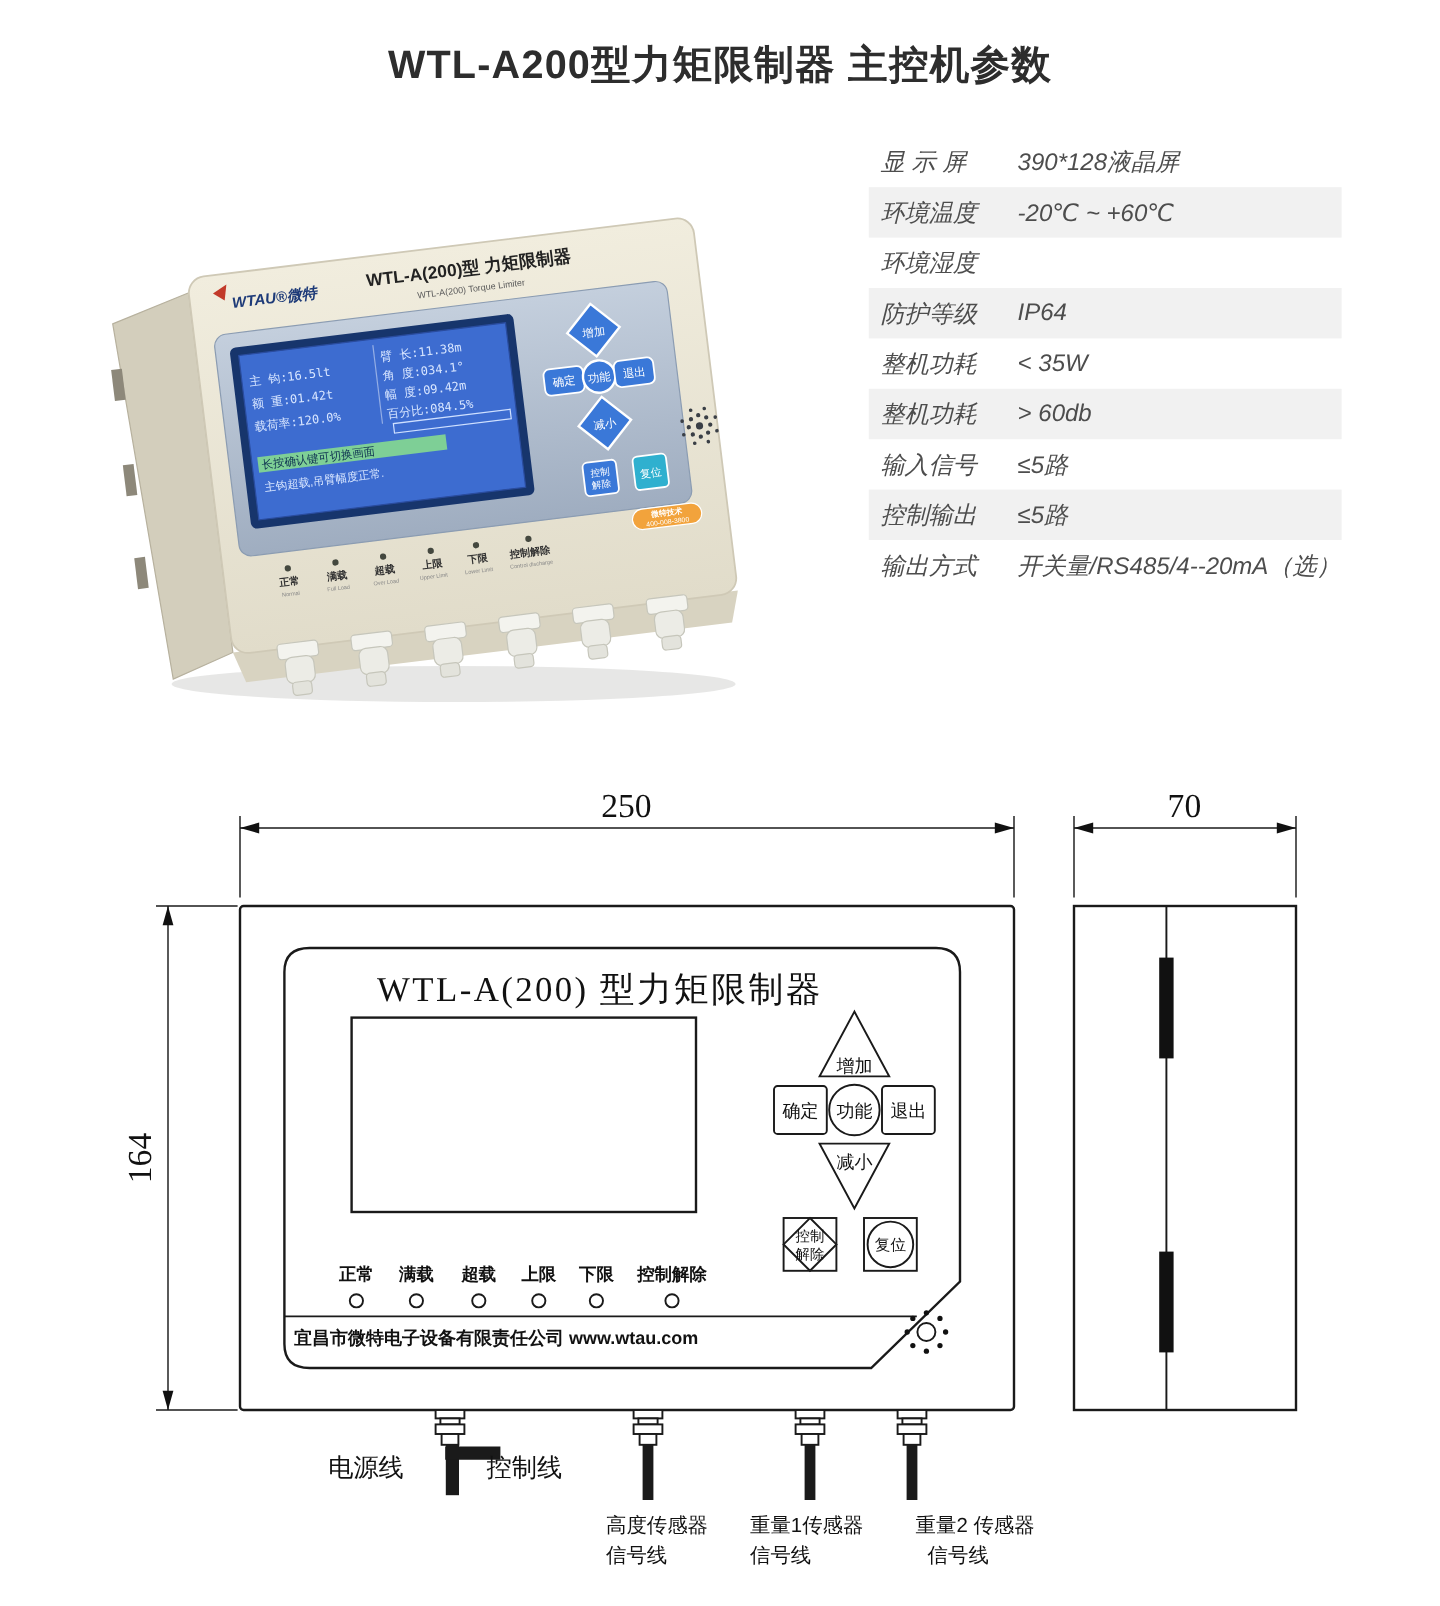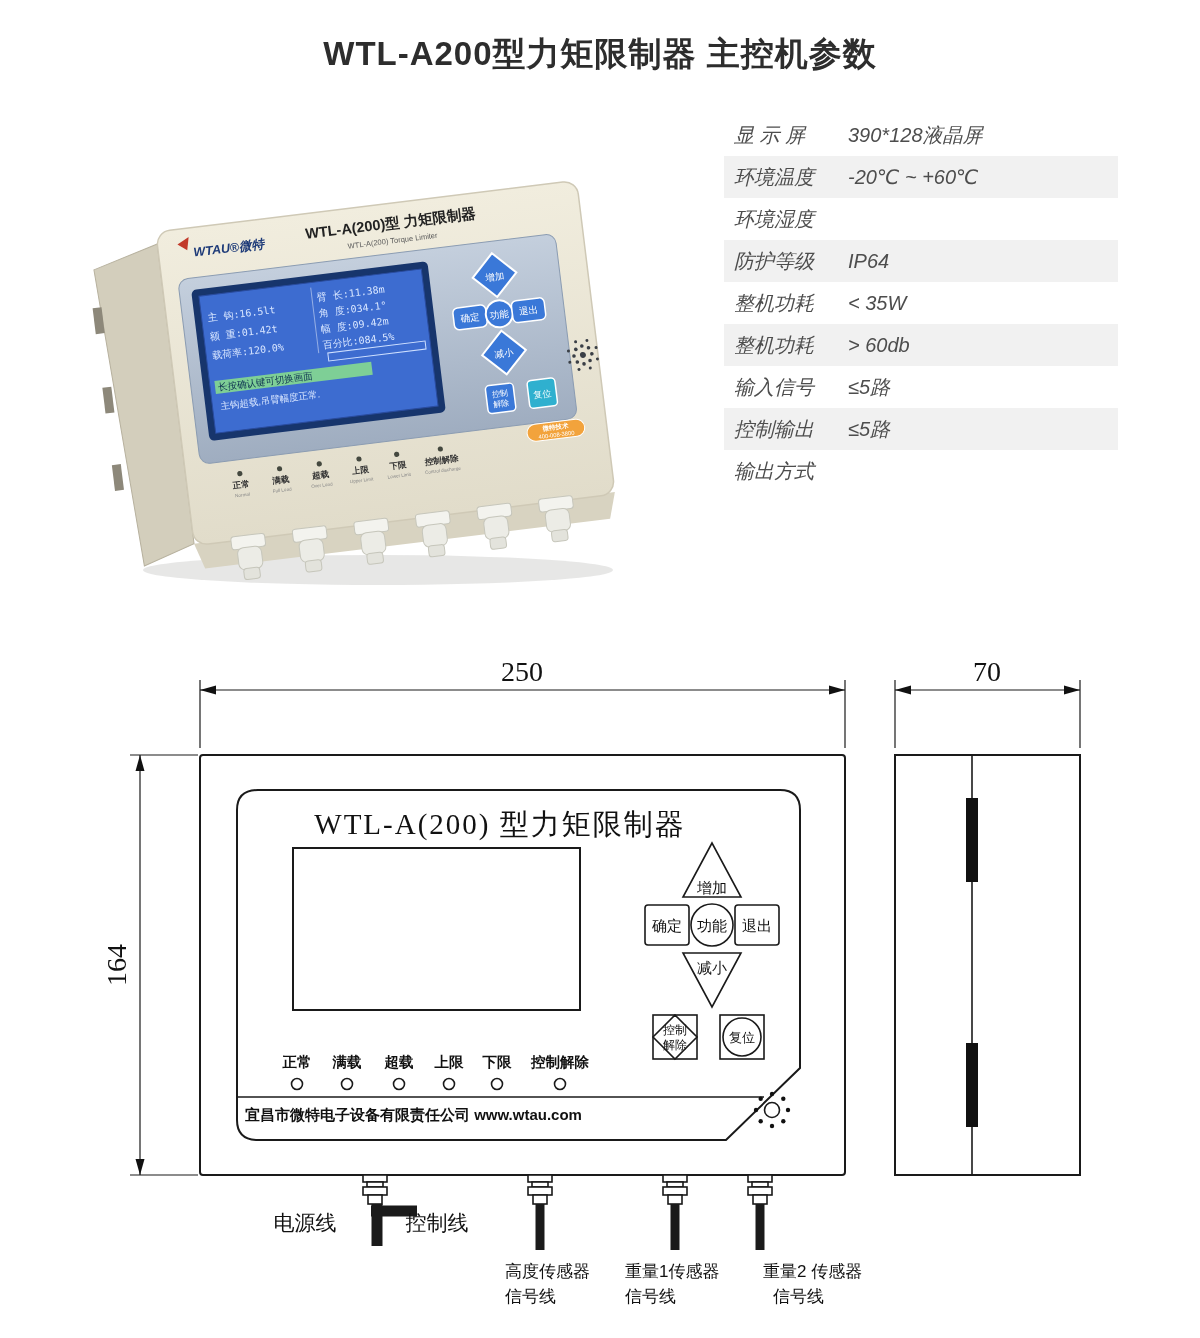--- a/index.html
+++ b/index.html
@@ -202,20 +202,21 @@
     <div class="spec-row">
         <span class="spec-label">输入信号</span>
         <span class="spec-value">≤5路</span>
       </div>
     <div class="spec-row">
         <span class="spec-label">控制输出</span>
         <span class="spec-value">≤5路</span>
       </div>
     <div class="spec-row">
         <span class="spec-label">输出方式</span>
+        <span class="spec-value">开关量/RS485/4--20mA（选）</span>
       </div>
   </div>
 
   <svg class="drawing" viewBox="0 0 1020 688">
 
     <g>
       <line class="dim" x1="100" y1="98" x2="100" y2="30"></line>
       <line class="dim" x1="745" y1="98" x2="745" y2="30"></line>
       <line class="dim" x1="100" y1="40" x2="745" y2="40"></line>
       <polygon fill="#111" points="100,40 116,35.5 116,44.5"></polygon>

